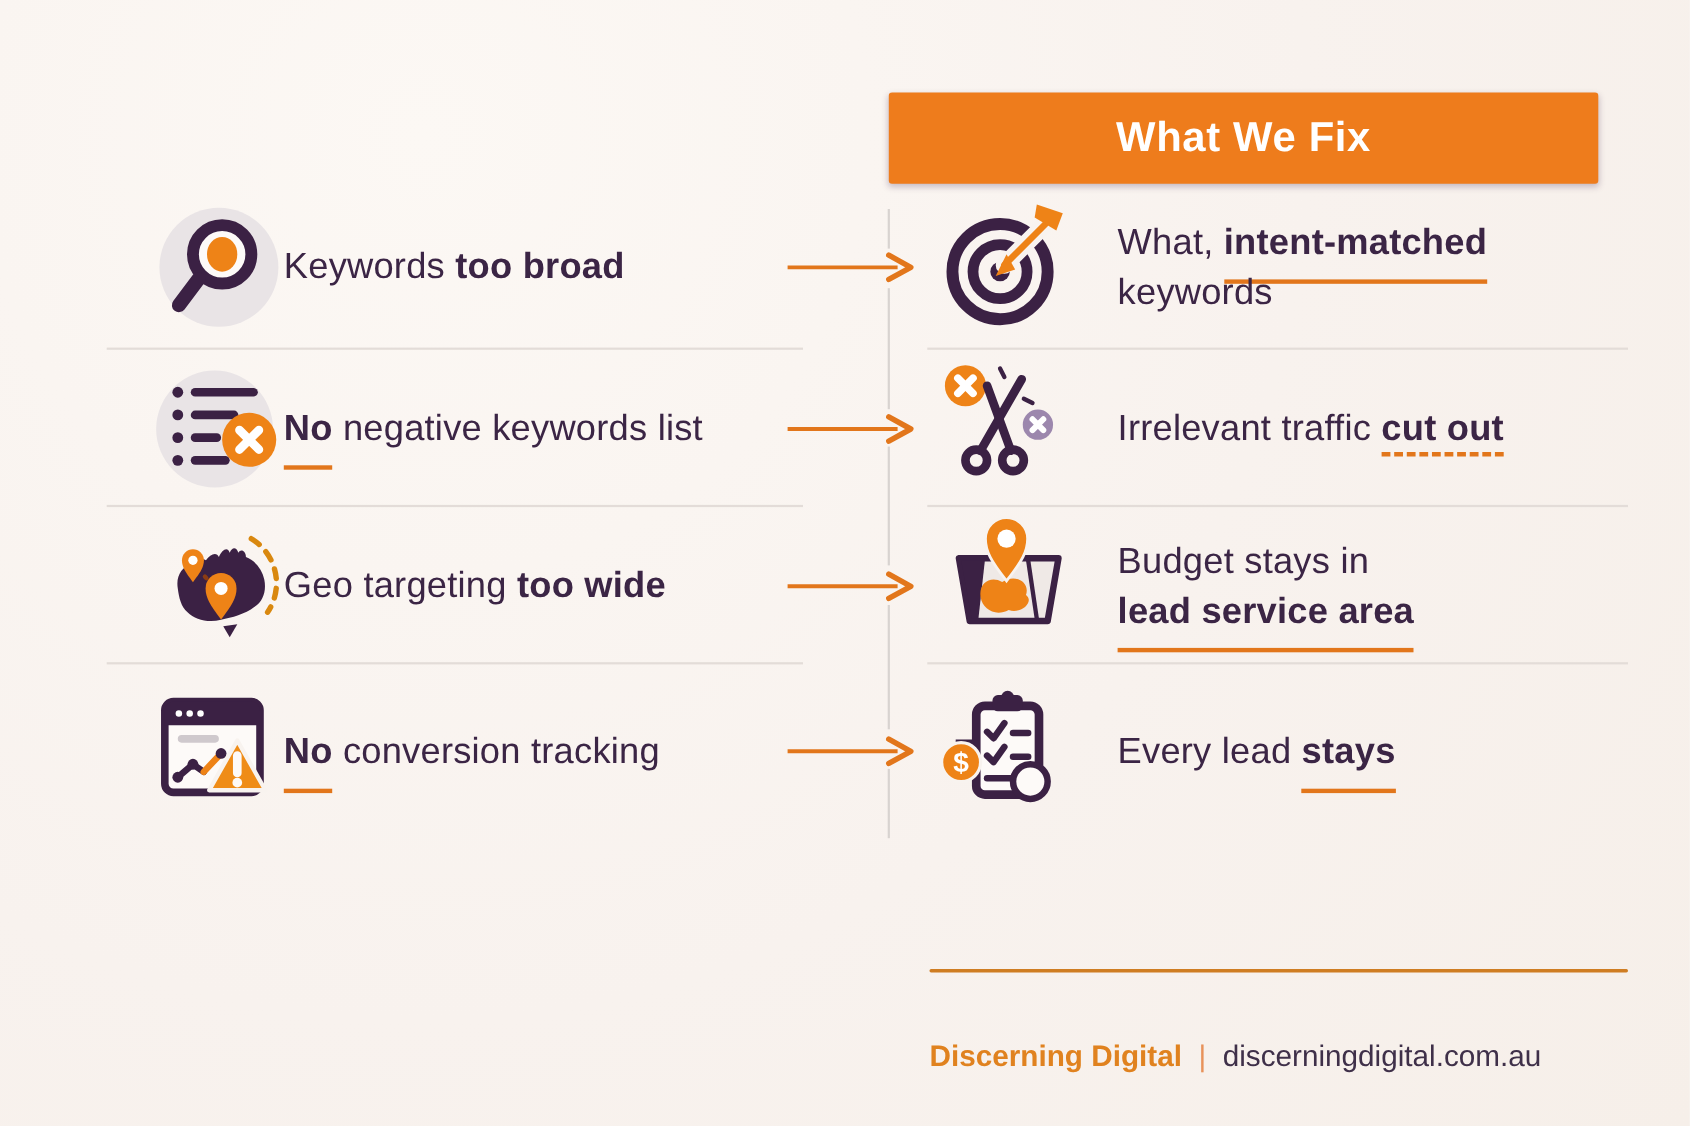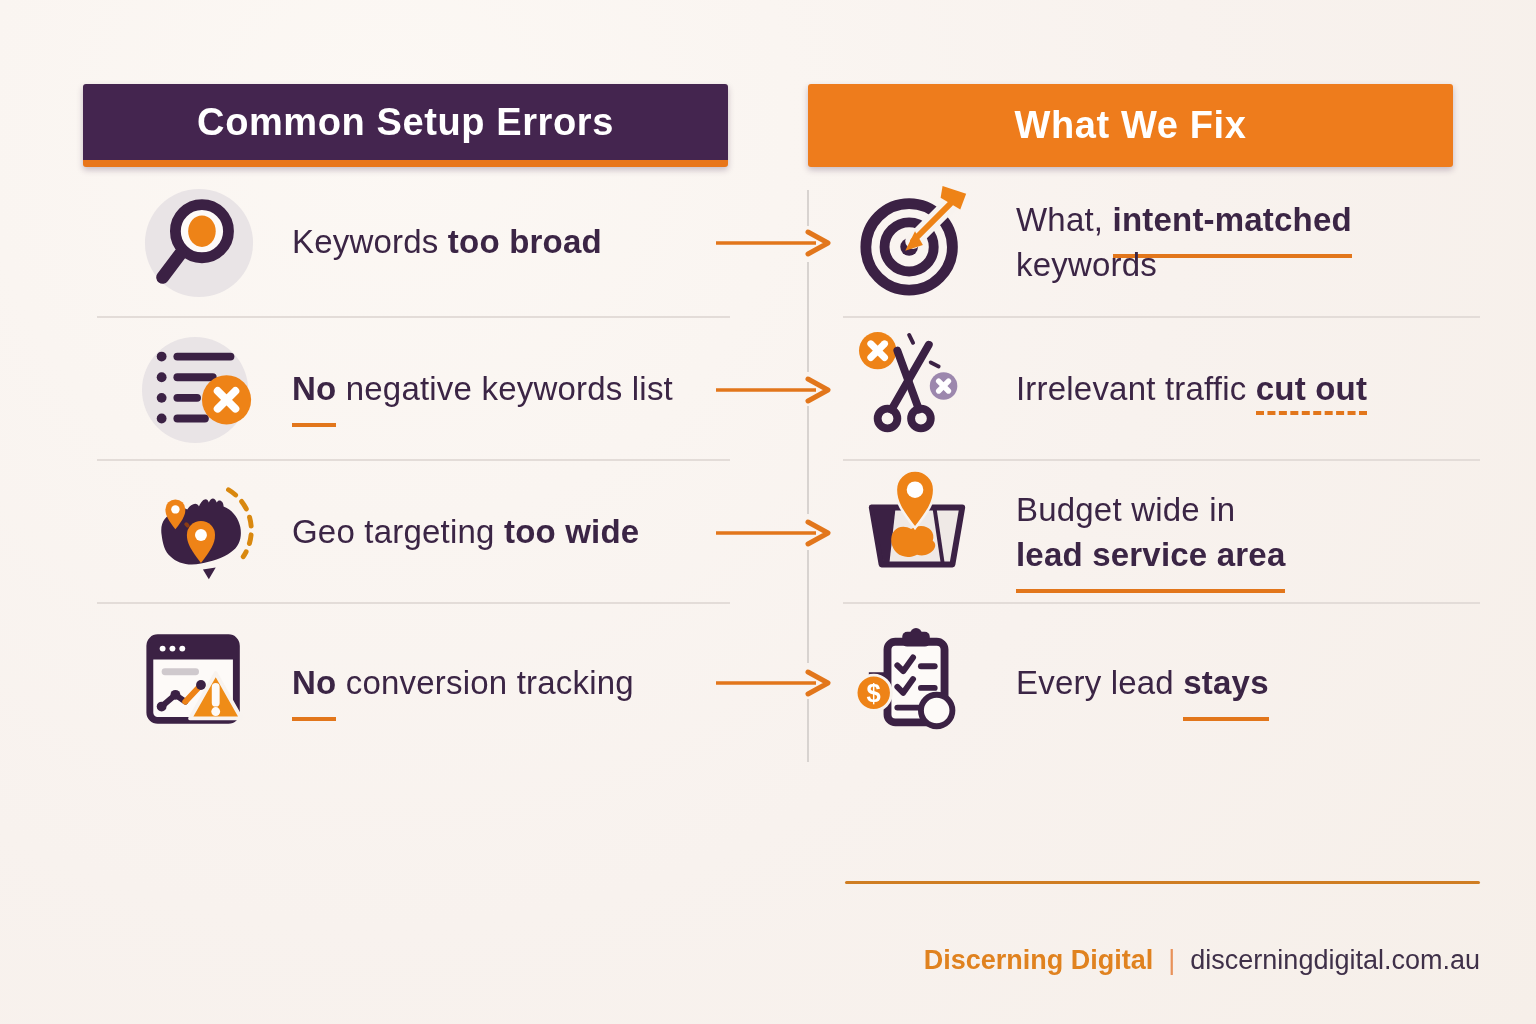--- a/index.html
+++ b/index.html
@@ -17,21 +17,21 @@
   .hdr-left  { left:83px;  background:#44254f; border-bottom:7px solid #e8761b; }
   .hdr-right { left:808px; height:83px; background:#ee7c1c; }
 
   .row { position:absolute; left:0; width:1536px; }
   #row1 { top:167px; height:151px; }
   #row2 { top:318px; height:143px; }
   #row3 { top:461px; height:143px; }
   #row4 { top:604px; height:158px; }
 
   .cell { position:absolute; top:0; height:100%; display:flex; align-items:center; }
-  .cell-error { left:140px; width:590px; gap:34px; }
+  .cell-error { left:140px; width:590px; }
   .cell-fix   { left:858px; width:622px; gap:40px; }
 
   .sep { position:absolute; bottom:0; height:2px; background:#e3dcd8; }
   .sep-left  { left:97px;  width:633px; }
   .sep-right { left:843px; width:637px; }
 
   .icon { width:118px; height:118px; flex:0 0 auto; }
   .icon svg { width:100%; height:100%; overflow:visible; display:block; }
 
   .label { font-size:33px; line-height:1.34; letter-spacing:0.2px; color:#3b2545; }
@@ -45,34 +45,31 @@
   .vseg { position:absolute; left:807px; width:2px; background:#d8d3d0; }
   #vseg1 { top:190px; height:36px; }
   #vseg2 { top:262px; height:110px; }
   #vseg3 { top:406px; height:108px; }
   #vseg4 { top:550px; height:113px; }
   #vseg5 { top:699px; height:63px; }
 
   .footer-line { position:absolute; left:845px; top:881px; width:635px; height:3px; background:#cf7d22; border-radius:2px; }
   .footer {
     position:absolute; left:845px; top:905px; width:635px;
-    display:flex; justify-content:flex-end; align-items:baseline; gap:15px; font-size:27px;
+    display:flex; justify-content:flex-start; align-items:baseline; gap:15px; font-size:27px;
   }
   .brand { color:#e0821f; font-weight:bold; }
   .pipe  { color:#e8925a; }
   .site  { color:#3f3049;margin-top:40px; }
 </style>
 </head>
 <body>
 
 <div id="canvas">
 
-  <div class="hdr hdr-left">
-    <span>Common Setup Errors</span>
-  </div>
   <div class="hdr hdr-right">
     <span>What We Fix</span>
   </div>
 
   <section class="row" id="row1">
     <div class="cell cell-error">
       <div class="icon">
         <svg viewBox="0 0 120 120">
           <circle cx="60" cy="60" r="55" fill="#e9e4e6"></circle>
           <circle cx="63" cy="48" r="27" fill="#fdfaf8" stroke="#3b2144" stroke-width="11"></circle>
@@ -201,21 +198,21 @@
           <polygon points="14,34 106,34 96,92 24,92" fill="#efe9e6" stroke="#3b2144" stroke-width="6" stroke-linejoin="round"></polygon>
           <polygon points="16,36 38,36 32,90 26,90" fill="#3b2144"></polygon>
           <line x1="78" y1="36" x2="86" y2="90" stroke="#3b2144" stroke-width="4"></line>
           <path d="M34,70 C32,56 44,50 54,56 C66,48 80,56 76,68 C84,74 72,86 60,82 C48,88 36,82 34,70 Z" fill="#ee8317"></path>
           <g transform="translate(58,16) scale(1.3)">
             <path d="M0,30 C-11,16 -15,9 -15,0 A15,15 0 1 1 15,0 C15,9 11,16 0,30 Z" fill="#ee8317" stroke="#f8f3ef" stroke-width="2"></path>
             <circle cy="0" r="6.5" fill="#ffffff"></circle>
           </g>
         </svg>
       </div>
-      <div class="label"><span>Budget wide in</span><br><strong class="u">lead service area</strong></div>
+      <div class="label"><span>Budget stays in</span><br><strong class="u">lead service area</strong></div>
     </div>
     <div class="sep sep-left"></div>
     <div class="sep sep-right"></div>
   </section>
 
   <section class="row" id="row4">
     <div class="cell cell-error">
       <div class="icon">
         <svg viewBox="0 0 120 120">
           <rect x="10" y="14" width="88" height="84" rx="8" fill="#fdfaf8" stroke="#3b2144" stroke-width="7"></rect>

